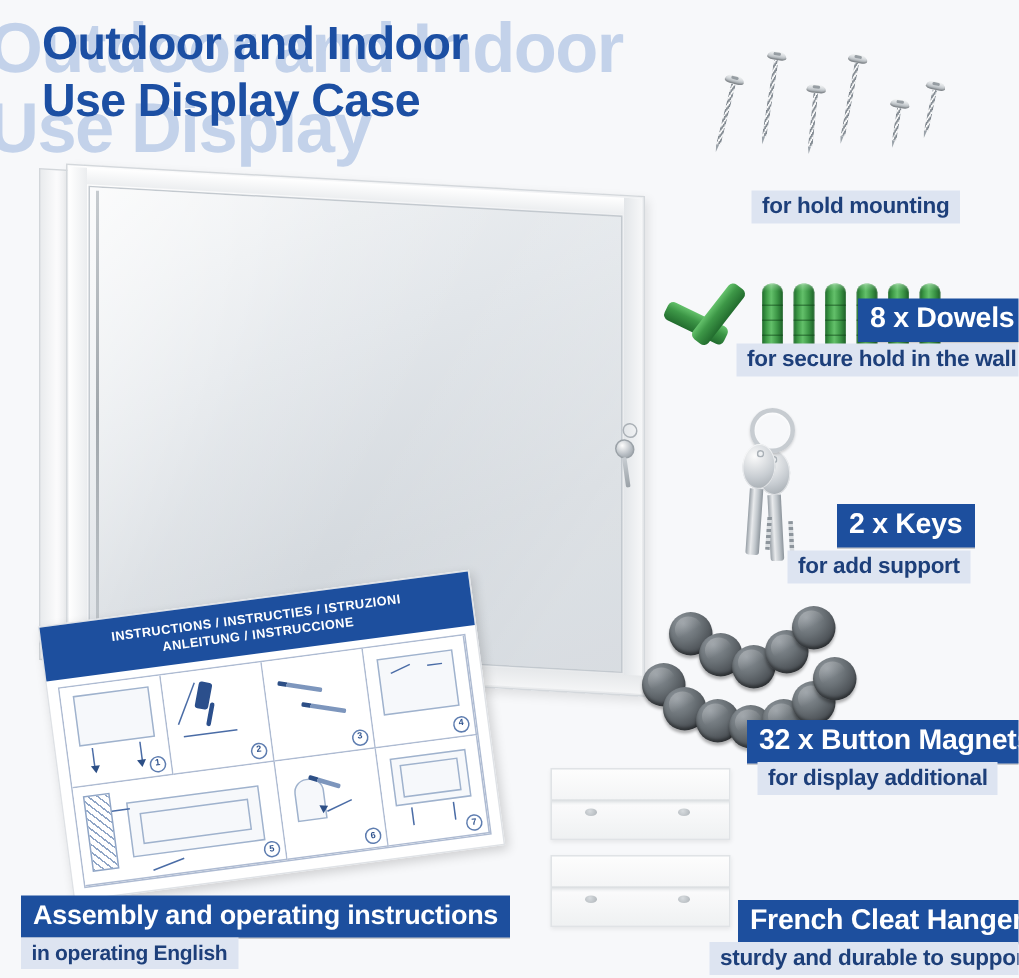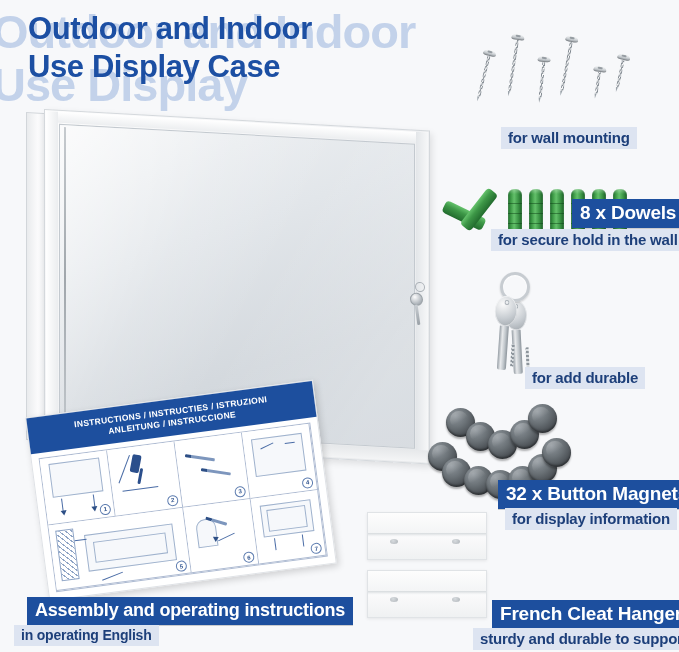--- a/index.html
+++ b/index.html
@@ -282,21 +282,21 @@
     position:absolute;
     background:repeating-linear-gradient(45deg,#8fa5c6 0 1px,transparent 1px 4px);
     border:1px solid #8fa5c6;
   }
   .pscrew{
     position:absolute;height:3px;border-radius:1px;
     background:linear-gradient(90deg,#2d4f86 0 6px,#7d96bd 6px 100%);
   }
 
   
-  .bl-banner{left:27px;top:597px;font-size:18px;}
+  .bl-banner{left:14px;top:597px;font-size:18px;}
   .bl-sub{left:14px;top:625px;font-size:14px;}
 </style>
 </head>
 <body>
 
 <div class="stage">
 
   <div class="ghost">
     <span>Outdoor and Indoor</span>
     <span class="l2">Use Display</span>
@@ -350,21 +350,21 @@
         <div class="shank" style="height:22px;"></div>
         <div class="tip"></div>
     </div>
     <div class="screw" style="left:140px;top:26px;transform:rotate(12deg);">
       <div class="head"></div>
         <div class="shank" style="height:28px;"></div>
         <div class="tip"></div>
     </div>
   </div>
 
-  <div class="subbanner" style="left:501px;top:127px;">for wall mounting</div>
+  <div class="subbanner" style="left:501px;top:127px;">for hold mounting</div>
 
   <div class="dowels">
     <div class="dowel-flat" style="left:2px;top:24px;width:44px;transform:rotate(26deg);"></div>
     <div class="dowel-flat" style="left:16px;top:18px;width:46px;transform:rotate(-52deg);"></div>
 
     <div class="dowel" style="left:68px;top:4px;height:44px;">
       <div class="rib" style="top:14px;"></div>
         <div class="rib" style="top:24px;"></div>
         <div class="rib" style="top:34px;"></div>
     </div>
@@ -403,41 +403,42 @@
     <div class="key" style="left:16px;top:24px;transform:rotate(4deg);">
       <div class="bow"></div>
         <div class="blade"></div>
     </div>
     <div class="key" style="left:24px;top:28px;transform:rotate(-3deg);z-index:-1;">
       <div class="bow"></div>
         <div class="blade"></div>
     </div>
   </div>
 
-  <div class="subbanner" style="left:525px;top:367px;">for add durable</div>
+  <div class="banner" style="left:558px;top:336px;">2 x Keys</div>
+  <div class="subbanner" style="left:525px;top:367px;">for add support</div>
 
   <div class="magnets">
 
     <div class="magnet" style="left:18px;top:4px;"></div>
     <div class="magnet" style="left:38px;top:18px;"></div>
     <div class="magnet" style="left:60px;top:26px;"></div>
     <div class="magnet" style="left:82px;top:16px;"></div>
     <div class="magnet" style="left:100px;top:0px;"></div>
 
     <div class="magnet" style="left:0px;top:38px;"></div>
     <div class="magnet" style="left:14px;top:54px;"></div>
     <div class="magnet" style="left:36px;top:62px;"></div>
     <div class="magnet" style="left:58px;top:66px;"></div>
     <div class="magnet" style="left:80px;top:62px;"></div>
     <div class="magnet" style="left:100px;top:50px;"></div>
     <div class="magnet" style="left:114px;top:34px;"></div>
   </div>
 
   <div class="banner" style="left:498px;top:480px;">32 x Button Magnets</div>
-  <div class="subbanner" style="left:505px;top:508px;">for display information</div>
+  <div class="subbanner" style="left:505px;top:508px;">for display additional</div>
 
   <div class="cleat" style="left:367px;top:512px;">
     <div class="groove"></div>
     <div class="hole" style="left:22px;"></div>
     <div class="hole" style="left:84px;"></div>
   </div>
   <div class="cleat" style="left:367px;top:570px;">
     <div class="groove"></div>
     <div class="hole" style="left:22px;"></div>
     <div class="hole" style="left:84px;"></div>

